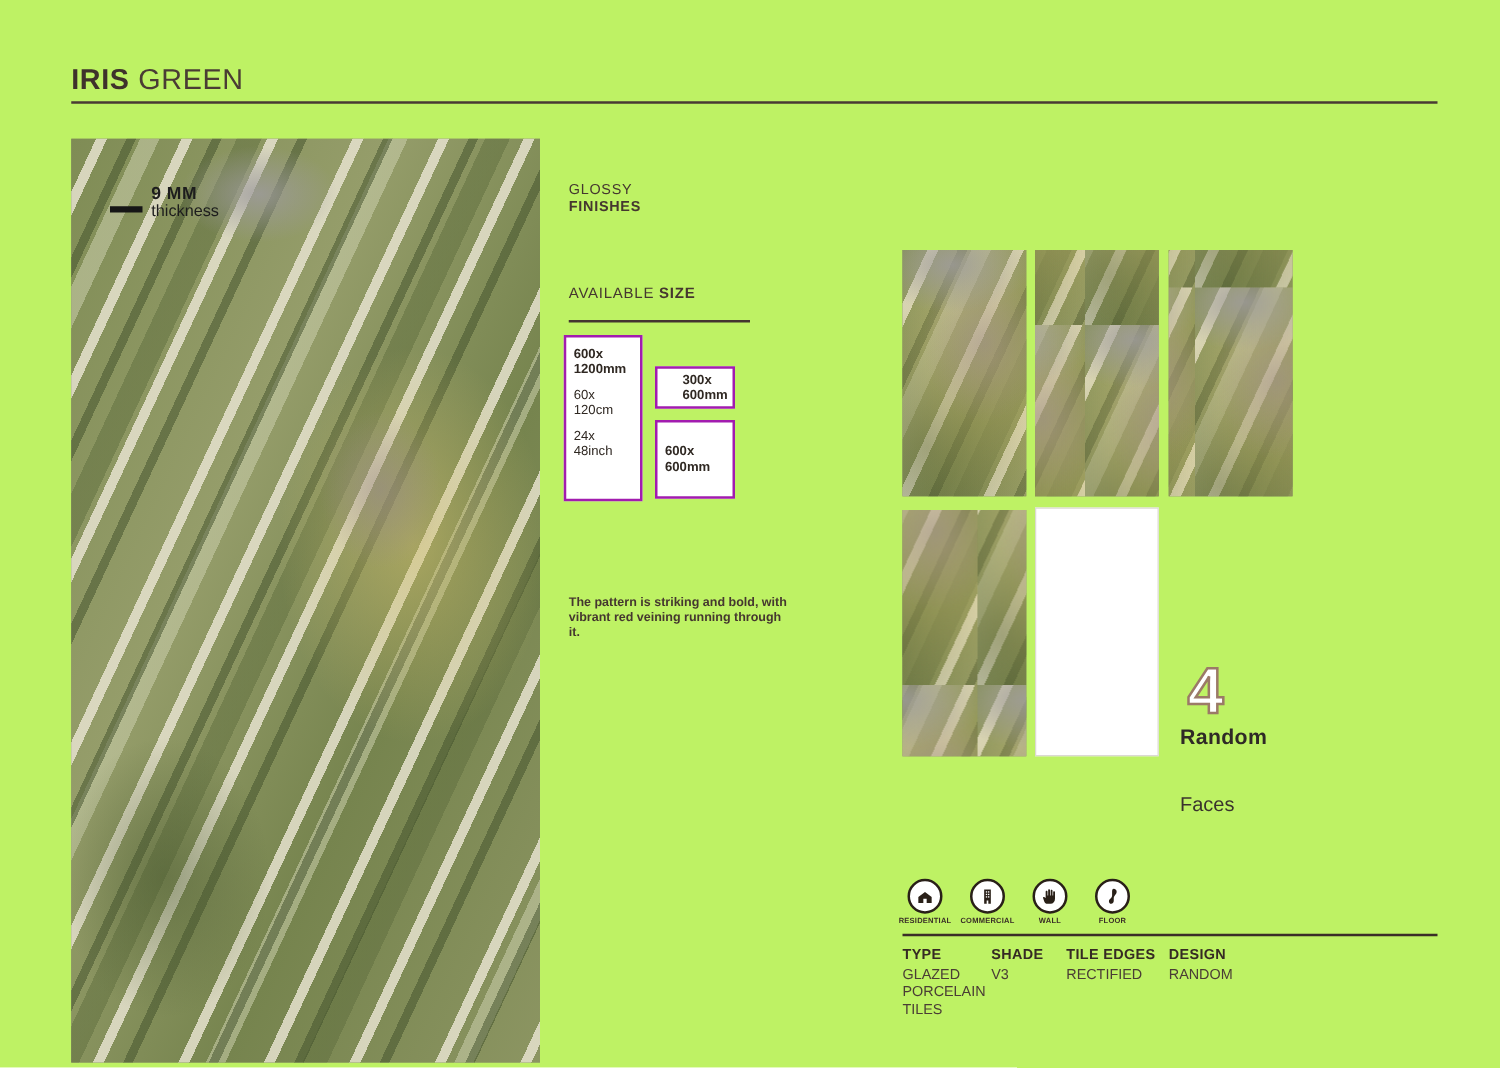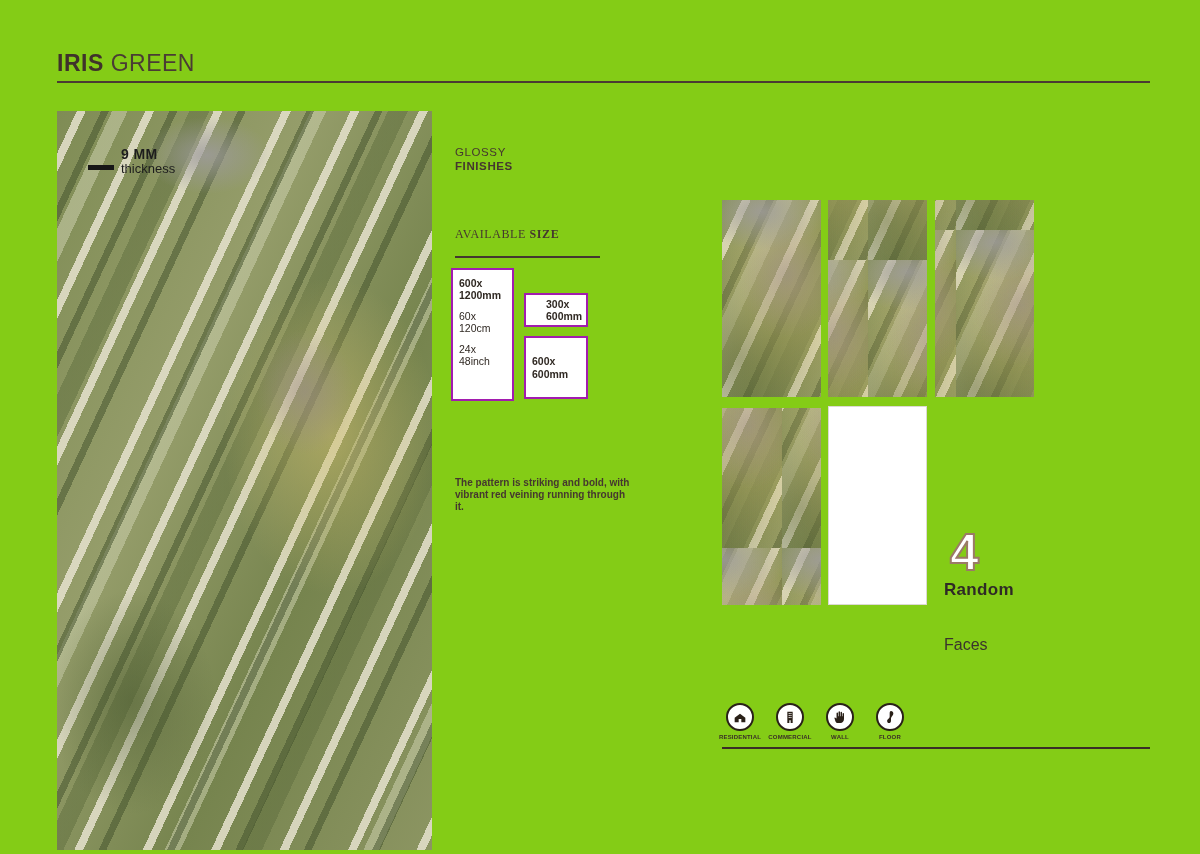--- a/index.html
+++ b/index.html
@@ -1,18 +1,18 @@
 <!DOCTYPE html>
 <html><head>
 <meta charset="utf-8">
 <style>
   * { margin:0; padding:0; box-sizing:border-box; }
   html,body { width:1200px; height:854px; background:#ffffff;
     font-family:"Liberation Sans", sans-serif; color:#453831; overflow:hidden; }
-  .page { position:relative; width:1200px; height:854px; background:#84cc16; }
+  .page { position:relative; width:1200px; height:854px; background:#bef264; }
 
   
   .title { position:absolute; left:57px; top:50px; font-size:23px; letter-spacing:.5px; color:#3f322b; }
   .title .b { font-weight:800; }
   .title .r { font-weight:400; color:#4a3c34; }
   .title-rule { position:absolute; left:57px; top:81px; width:1093px; height:2px; background:#4a3b33; }
 
   
   .marble {
     background-color:#8b9463;
@@ -37,21 +37,21 @@
   .thickness { position:absolute; left:31px; top:36px; display:flex; align-items:flex-end; }
   .thickness .bar { width:26px; height:5px; background:#161616; margin-bottom:5px; }
   .thickness .txt { margin-left:7px; line-height:1.05; color:#1d1d1d; }
   .thickness .t1 { font-size:14px; font-weight:800; letter-spacing:.4px; }
   .thickness .t2 { font-size:13px; font-weight:400; }
 
   
   .finishes { position:absolute; left:455px; top:145px; font-size:11.5px; letter-spacing:.6px; line-height:1.25; color:#45372f; }
   .finishes .f2 { font-weight:800;text-align:right; }
 
-  .avail { position:absolute; left:455px; top:227px; font-size:12px; letter-spacing:.6px; color:#45372f;font-family:Liberation Serif, serif; }
+  .avail { position:absolute; left:455px; top:227px; font-size:12px; letter-spacing:.6px; color:#45372f; }
   .avail .b { font-weight:800; }
   .avail-rule { position:absolute; left:455px; top:256px; width:145px; height:2px; background:#443630; }
 
   .sizebox { position:absolute; border:2px solid #a21caf; background:#fff; color:#2f2822;
              font-size:10.5px; line-height:1.15; }
   .sizebox .bold { font-weight:800; }
   .box-primary { left:451px; top:268px; width:63px; height:133px; padding:7px 0 0 6px; }
   .box-primary .grp { margin-bottom:9px; }
   .box-300 { left:524px; top:293px; width:64px; height:34px; display:flex; align-items:center; padding-left:20px; }
   .box-600 { left:524px; top:336px; width:64px; height:63px; display:flex; align-items:center; padding-left:6px; }
@@ -200,14 +200,34 @@
       <div class="icon-circle">
         <svg width="16" height="16" viewBox="0 0 24 24">
             <path fill="#292018" d="M13.5 3c2 0 3.5 1.6 3.5 3.7 0 1.8-1 3-2.2 4.4-1 1.2-1.3 2.2-1.3 3.9v2.5c0 2-1.2 3.5-3 3.5s-2.8-1.3-2.8-3.1c0-1.5.9-2.3 2-3.2 1.2-1 1.8-1.9 1.8-3.8V6.5C11.5 4.4 12 3 13.5 3z"></path>
           </svg>
       </div>
       <div class="icon-label">FLOOR</div>
     </div>
   </div>
 
   <div class="spec-rule"></div>
+  <div class="specs">
+    <div class="spec-col c0">
+      <div class="spec-label">TYPE</div>
+      <div class="spec-value">GLAZED
+PORCELAIN
+TILES</div>
+    </div>
+    <div class="spec-col c1">
+      <div class="spec-label">SHADE</div>
+      <div class="spec-value">V3</div>
+    </div>
+    <div class="spec-col c2">
+      <div class="spec-label">TILE EDGES</div>
+      <div class="spec-value">RECTIFIED</div>
+    </div>
+    <div class="spec-col c3">
+      <div class="spec-label">DESIGN</div>
+      <div class="spec-value">RANDOM</div>
+    </div>
+  </div>
 
 </div>
 
 </body></html>

